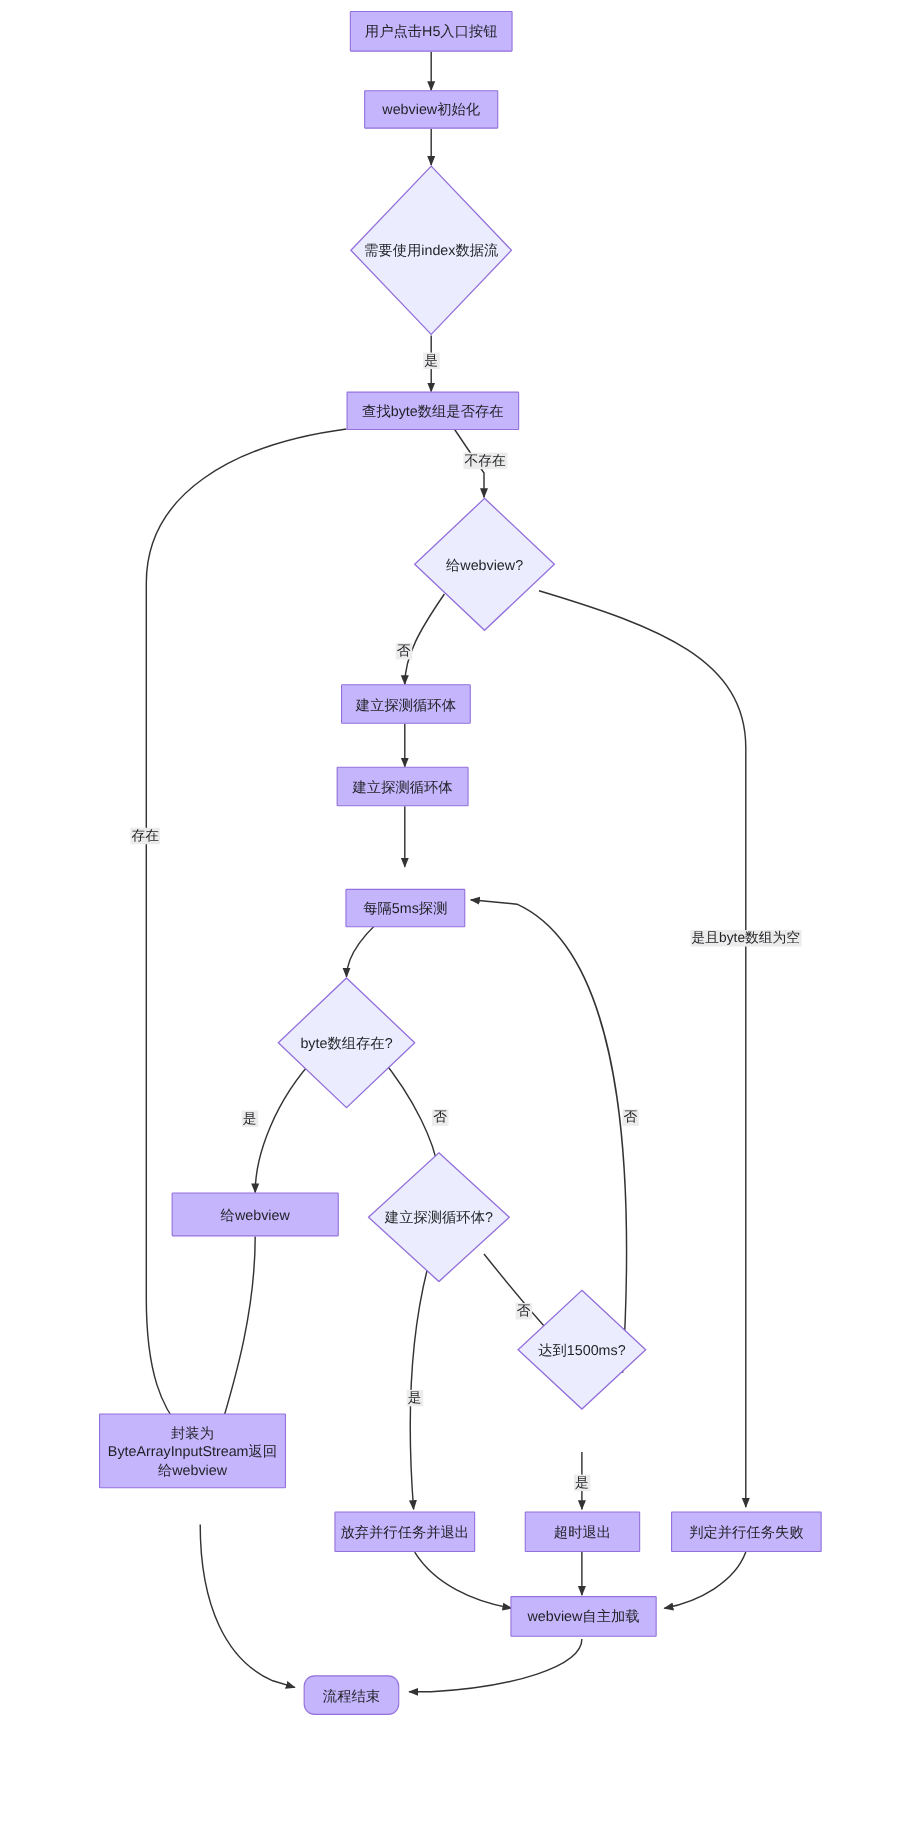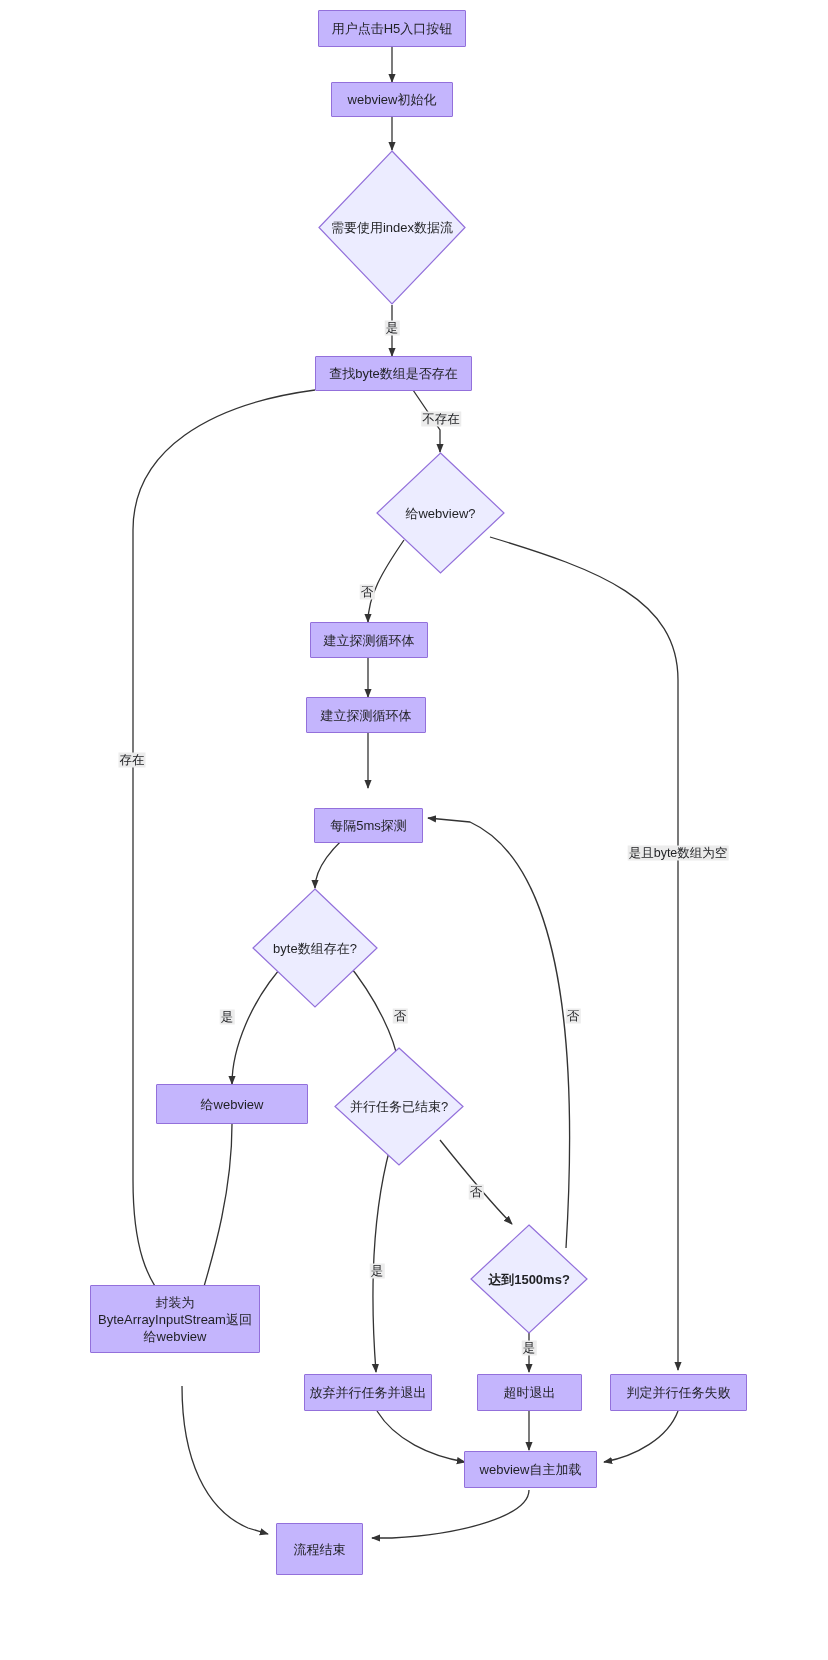--- a/index.html
+++ b/index.html
@@ -111,43 +111,43 @@
     </svg>
     <div class="dlabel">byte数组存在?</div>
   </div>
 
   <div class="node rect" style="left:156px;top:1084px;width:152px;height:40px;">给webview</div>
 
   <div class="diamond-wrap" style="left:334px;top:1047px;width:130px;height:119px;">
     <svg class="dshape" viewBox="0 0 130 119" preserveAspectRatio="none">
       <polygon points="65,1 129,59.5 65,118 1,59.5" fill="#ECECFF" stroke="#9370DB" stroke-width="1.2"></polygon>
     </svg>
-    <div class="dlabel">并行任务已结束?</div>
+    <div class="dlabel">建立探测循环体?</div>
   </div>
 
-  <div class="diamond-wrap" style="left:470px;top:1224px;width:118px;height:110px;font-weight:bold;">
+  <div class="diamond-wrap" style="left:470px;top:1172px;width:118px;height:110px;">
     <svg class="dshape" viewBox="0 0 118 110" preserveAspectRatio="none">
       <polygon points="59,1 117,55 59,109 1,55" fill="#ECECFF" stroke="#9370DB" stroke-width="1.2"></polygon>
     </svg>
     <div class="dlabel">达到1500ms?</div>
   </div>
 
   <div class="node rect" style="left:90px;top:1237px;width:170px;height:68px;white-space:pre-line;margin-top:48px;">封装为
 ByteArrayInputStream返回
 给webview</div>
 
   <div class="node rect" style="left:304px;top:1374px;width:128px;height:37px;">放弃并行任务并退出</div>
 
   <div class="node rect" style="left:477px;top:1374px;width:105px;height:37px;">超时退出</div>
 
   <div class="node rect" style="left:610px;top:1374px;width:137px;height:37px;">判定并行任务失败</div>
 
   <div class="node rect" style="left:464px;top:1451px;width:133px;height:37px;">webview自主加载</div>
 
-  <div class="node rect" style="left:276px;top:1523px;width:87px;height:52px;">流程结束</div>
+  <div class="node rect" style="left:276px;top:1523px;width:87px;height:36px;border-radius:10px;">流程结束</div>
 
   <div class="elabel" style="left:392px;top:328px;">是</div>
 
   <div class="elabel" style="left:441px;top:419px;">不存在</div>
 
   <div class="elabel" style="left:132px;top:760px;">存在</div>
 
   <div class="elabel" style="left:367px;top:592px;">否</div>
 
   <div class="elabel" style="left:678px;top:853px;">是且byte数组为空</div>

